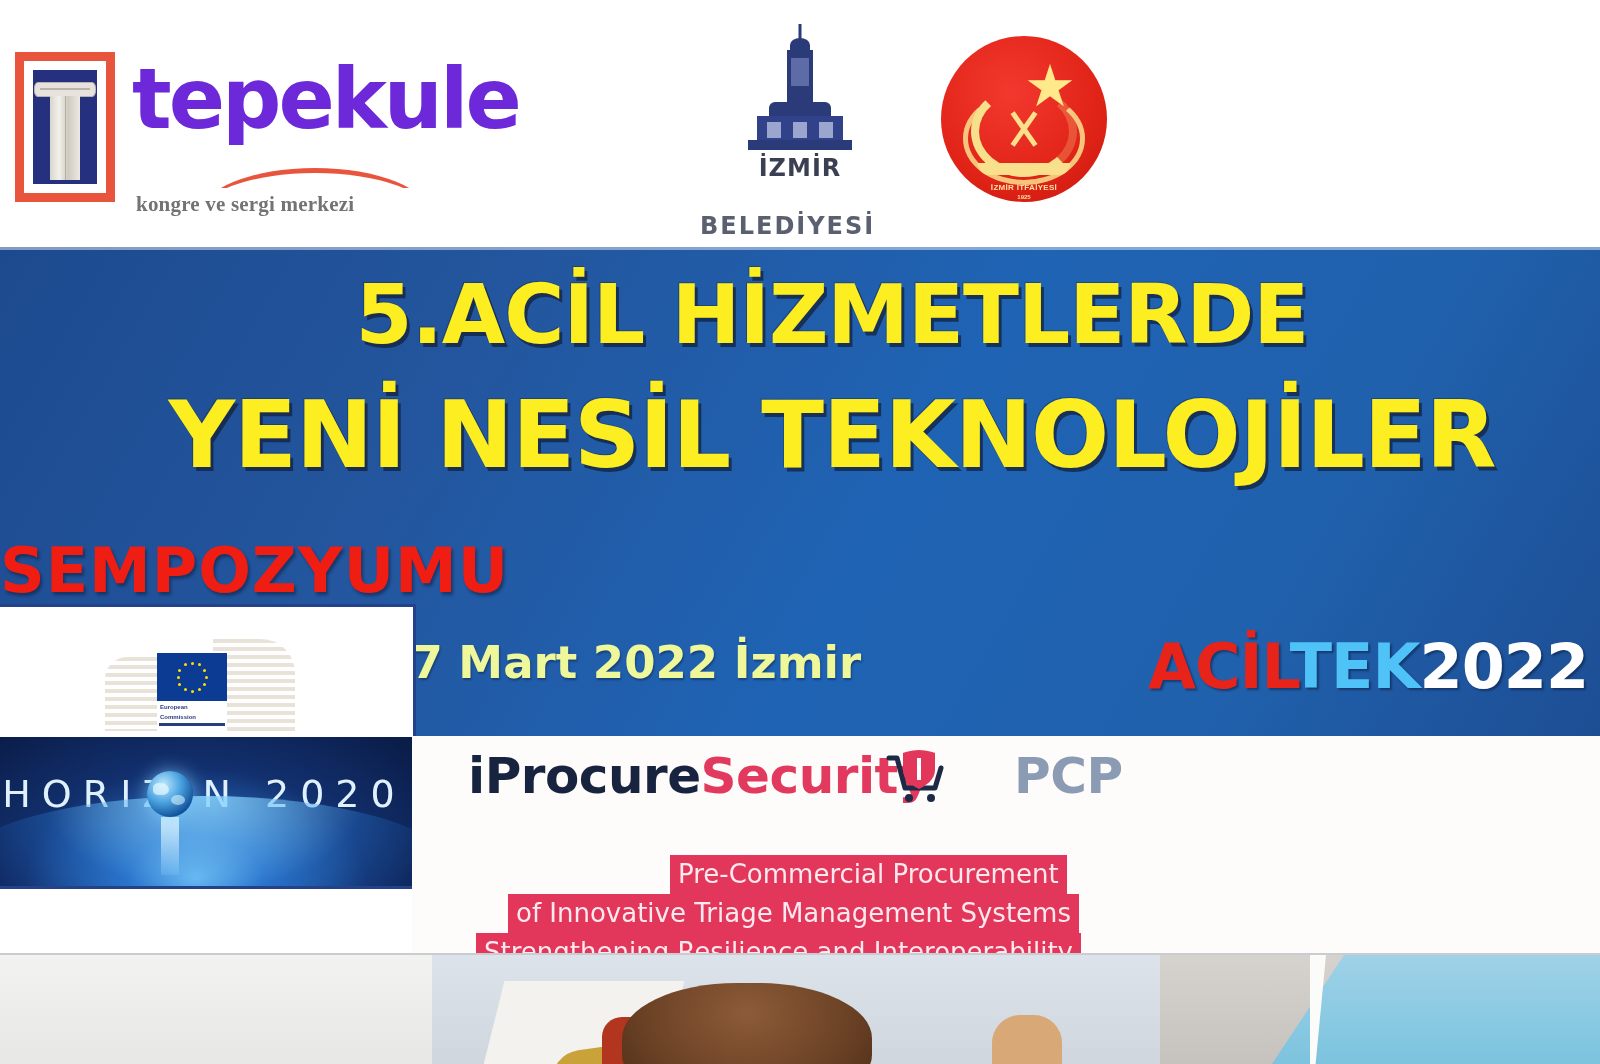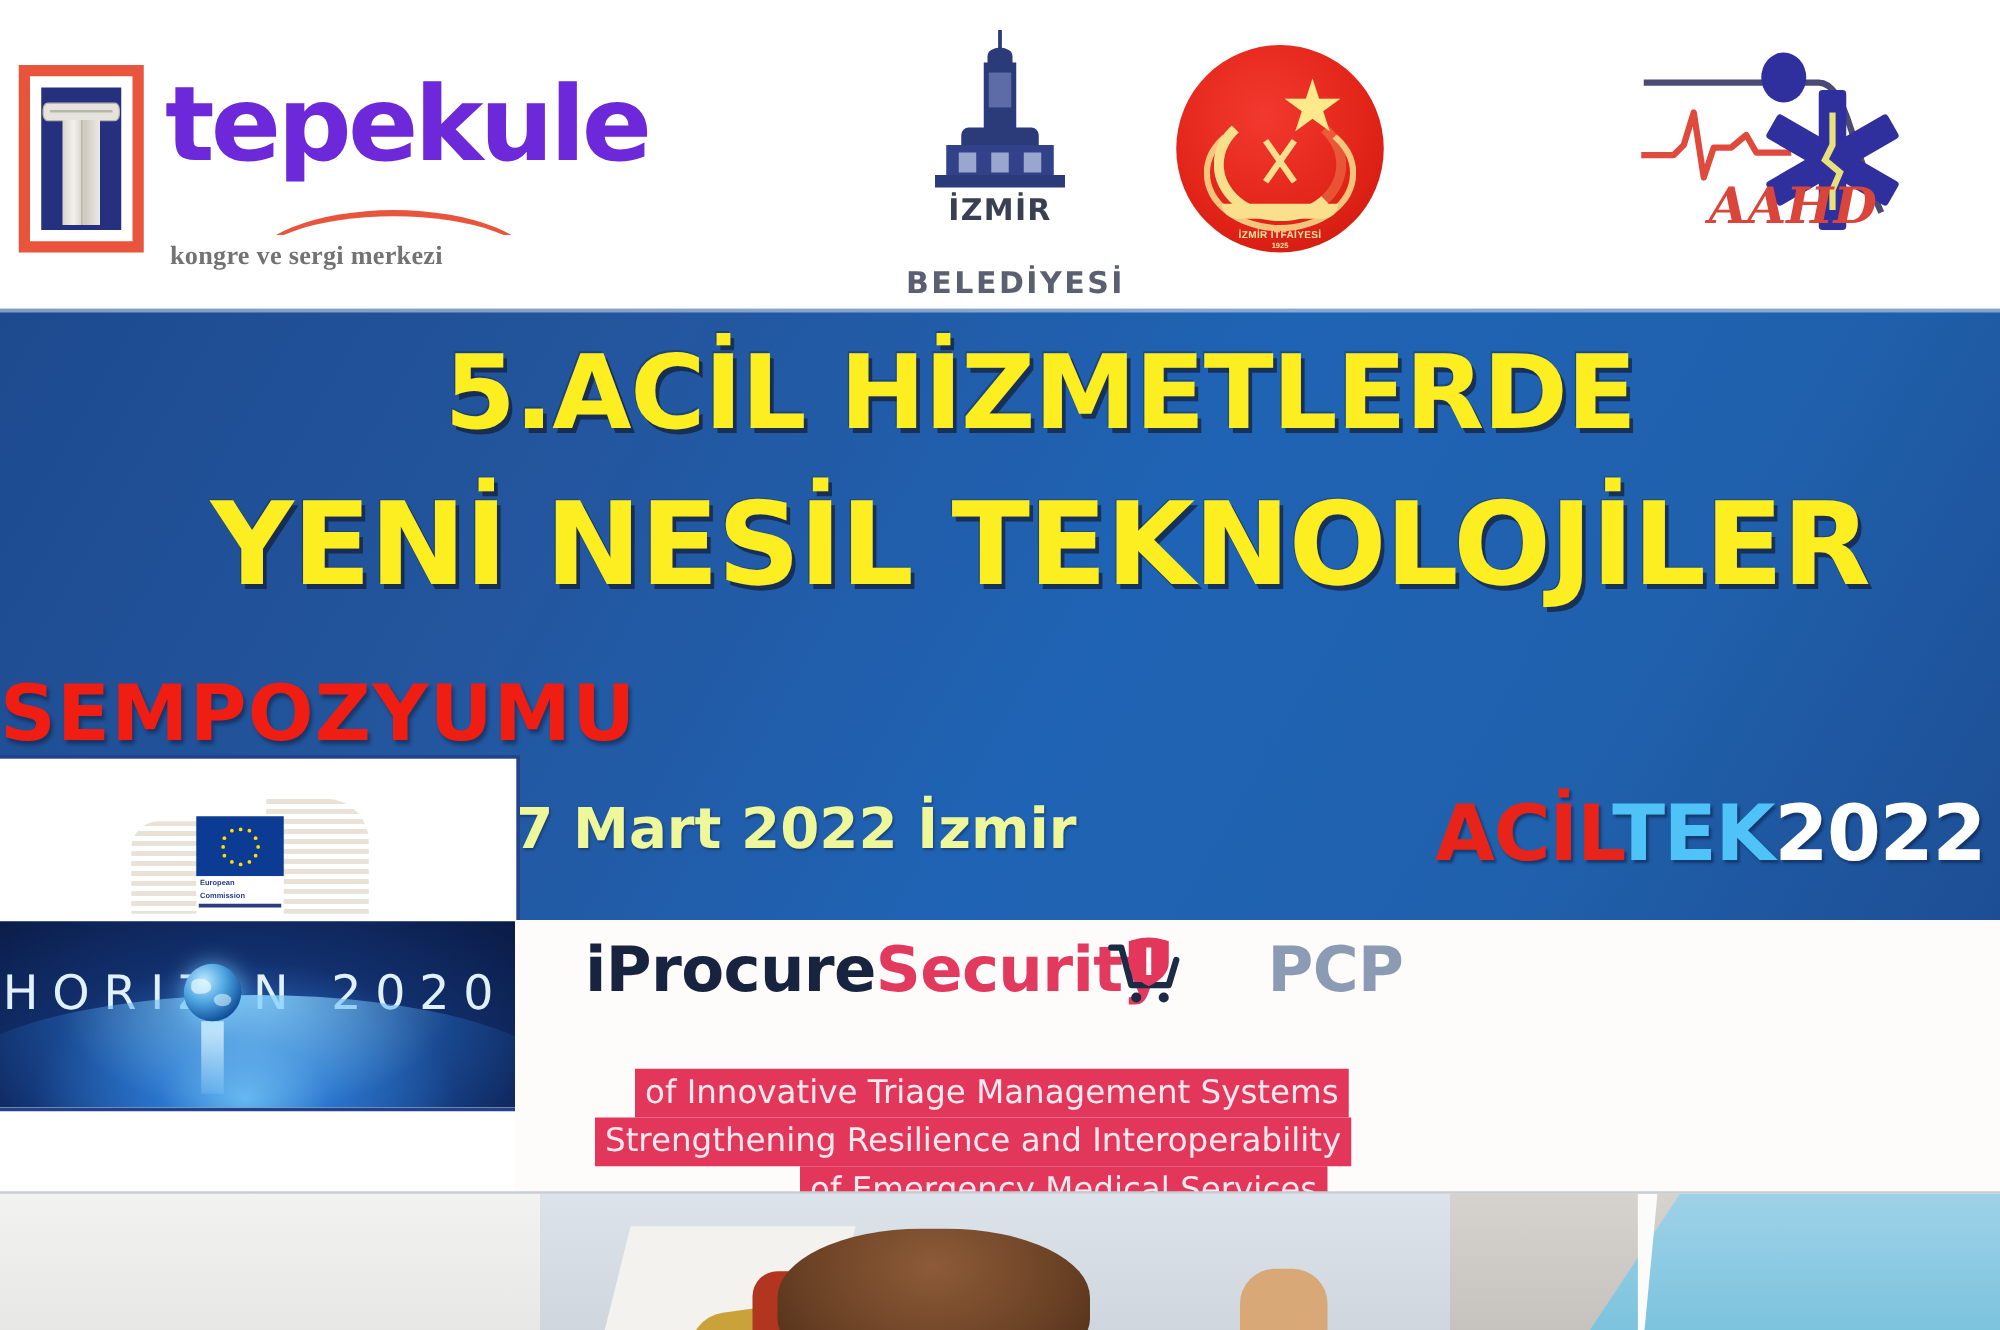--- a/index.html
+++ b/index.html
@@ -28,21 +28,21 @@
   .iz-spire{position:absolute;left:50%;transform:translateX(-50%);top:0;width:3px;height:16px;background:#2b3a78;}
   .iz-cap{position:absolute;left:50%;transform:translateX(-50%);top:14px;width:20px;height:14px;background:#2b3a78;border-radius:50% 50% 0 0;}
   .iz-shaft{position:absolute;left:50%;transform:translateX(-50%);top:26px;width:26px;height:54px;background:#2b3a78;}
   .iz-shaft:after{content:"";position:absolute;left:4px;right:4px;top:8px;height:28px;background:#5d6ba6;}
   .iz-base1{position:absolute;left:50%;transform:translateX(-50%);top:78px;width:62px;height:16px;background:#2b3a78;border-radius:6px 6px 0 0;}
   .iz-base2{position:absolute;left:50%;transform:translateX(-50%);top:92px;width:86px;height:26px;background:#31418a;}
   .iz-base2:after{content:"";position:absolute;left:10px;top:6px;width:14px;height:16px;background:#9aa6cd;box-shadow:26px 0 0 #9aa6cd,52px 0 0 #9aa6cd;}
   .iz-base3{position:absolute;left:50%;transform:translateX(-50%);top:116px;width:104px;height:10px;background:#2b3a78;}
   .iz-l1{position:absolute;left:0;right:0;top:130px;text-align:center;font-size:24px;font-weight:700;color:#3a3f52;letter-spacing:1px;font-family:"DejaVu Sans",sans-serif;}
   .iz-l2{position:absolute;left:0;right:0;top:156px;text-align:center;font-size:31px;font-weight:700;color:#24304f;letter-spacing:0px;font-family:"DejaVu Sans",sans-serif;}
-  .iz-l3{position:absolute;left:0;right:0;top:188px;text-align:right;font-size:24px;font-weight:700;color:#5a6070;letter-spacing:2px;font-family:"DejaVu Sans",sans-serif;}
+  .iz-l3{position:absolute;left:0;right:0;top:188px;text-align:left;font-size:24px;font-weight:700;color:#5a6070;letter-spacing:2px;font-family:"DejaVu Sans",sans-serif;}
 
   
   .itfaiye{position:absolute;left:941px;top:36px;width:166px;height:166px;border-radius:50%;background:radial-gradient(circle at 42% 34%,#f2392f 0%,#e22418 58%,#c8170d 100%);box-shadow:0 0 0 4px #ffffff;}
   .itf-star{position:absolute;left:50%;top:17%;transform:translateX(-50%);width:0;height:0;color:#ffe98a;font-size:58px;line-height:44px;}
   .itf-crescent{position:absolute;left:18%;top:30%;width:64%;height:55%;border:8px solid #f6e08c;border-radius:50%;border-top-color:transparent;border-right-color:rgba(246,224,140,.25);box-sizing:border-box;}
   .itf-wreath{position:absolute;left:13%;top:34%;width:74%;height:56%;border:5px solid rgba(250,225,140,.85);border-radius:50%;border-top-color:transparent;box-sizing:border-box;}
   .itf-axes{position:absolute;left:50%;top:44%;transform:translateX(-50%);width:72px;height:40px;}
   .itf-axes span{position:absolute;left:50%;top:0;width:5px;height:40px;background:#fae08c;}
   .itf-axes span:nth-child(1){transform:translateX(-50%) rotate(35deg);}
   .itf-axes span:nth-child(2){transform:translateX(-50%) rotate(-35deg);}
@@ -183,36 +183,20 @@
       <div class="itf-crescent"></div>
       <div class="itf-axes">
           <span></span>
           <span></span>
         </div>
       <div class="itf-ribbon"></div>
       <div class="itf-txt">İZMİR İTFAİYESİ</div>
       <div class="itf-txt2">1925</div>
     </div>
 
-    <div class="aahd">
-      <svg width="250" height="175" viewBox="0 0 250 175">
-        <path d="M10 28 H150 C160 28 168 40 176 66 C183 88 190 110 200 132" stroke="#4a4a75" stroke-width="5" fill="none"></path>
-        <ellipse cx="122" cy="24" rx="18" ry="20" fill="#2f2f9e"></ellipse>
-        <path d="M8 86 L34 86 L42 78 L50 52 L58 104 L66 80 L80 80 L92 70 L100 84 L128 84" stroke="#e04a3c" stroke-width="5" fill="none" stroke-linejoin="round"></path>
-        <g transform="translate(128,34)">
-          <g fill="#2f2f9e">
-            <rect x="22" y="0" width="22" height="112" rx="3"></rect>
-            <rect x="22" y="0" width="22" height="112" rx="3" transform="rotate(60 33 56)"></rect>
-            <rect x="22" y="0" width="22" height="112" rx="3" transform="rotate(120 33 56)"></rect>
-          </g>
-          <path d="M33 18 L33 44 L27 56 L39 66 L33 80 L33 96" stroke="#e8e07a" stroke-width="5" fill="none"></path>
-        </g>
-        <text x="62" y="140" font-family="DejaVu Serif, serif" font-size="40" font-style="italic" font-weight="700" fill="#d9453a">AAHD</text>
-      </svg>
-    </div>
   </div>
 
   <div class="banner"></div>
 
   <div class="title1">5.ACİL HİZMETLERDE</div>
   <div class="title2">YENİ NESİL TEKNOLOJİLER</div>
   <div class="subtitle">SEMPOZYUMU</div>
   <div class="datetext">16-17 Mart 2022  İzmir</div>
 
   <div class="aciltek">
@@ -264,20 +248,21 @@
     <svg width="62" height="56" viewBox="0 0 62 56">
       <path d="M4 10 H12 L20 40 H50 L56 20" stroke="#1d2a45" stroke-width="5" fill="none" stroke-linecap="round" stroke-linejoin="round"></path>
       <circle cx="24" cy="50" r="4" fill="#1d2a45"></circle>
       <circle cx="46" cy="50" r="4" fill="#1d2a45"></circle>
       <path d="M34 2 C42 2 50 5 50 5 L50 22 C50 32 40 38 34 41 C28 38 18 32 18 22 L18 5 C18 5 26 2 34 2 Z" fill="#e2365b"></path>
       <path d="M34 10 L34 32" stroke="#ffffff" stroke-width="4"></path>
     </svg>
   </div>
 
   <div class="pinkblock">
+    <span class="pinkline pl1">Pre-Commercial Procurement</span>
     <span class="pinkline pl2">of Innovative Triage Management Systems</span>
     <span class="pinkline pl3">Strengthening Resilience and Interoperability</span>
     <span class="pinkline pl4">of Emergency Medical Services</span>
   </div>
 
 
   <div class="hr-top"></div>
   <div class="photorow">
     <div class="ph-left"></div>
     <div class="ph-mid">

